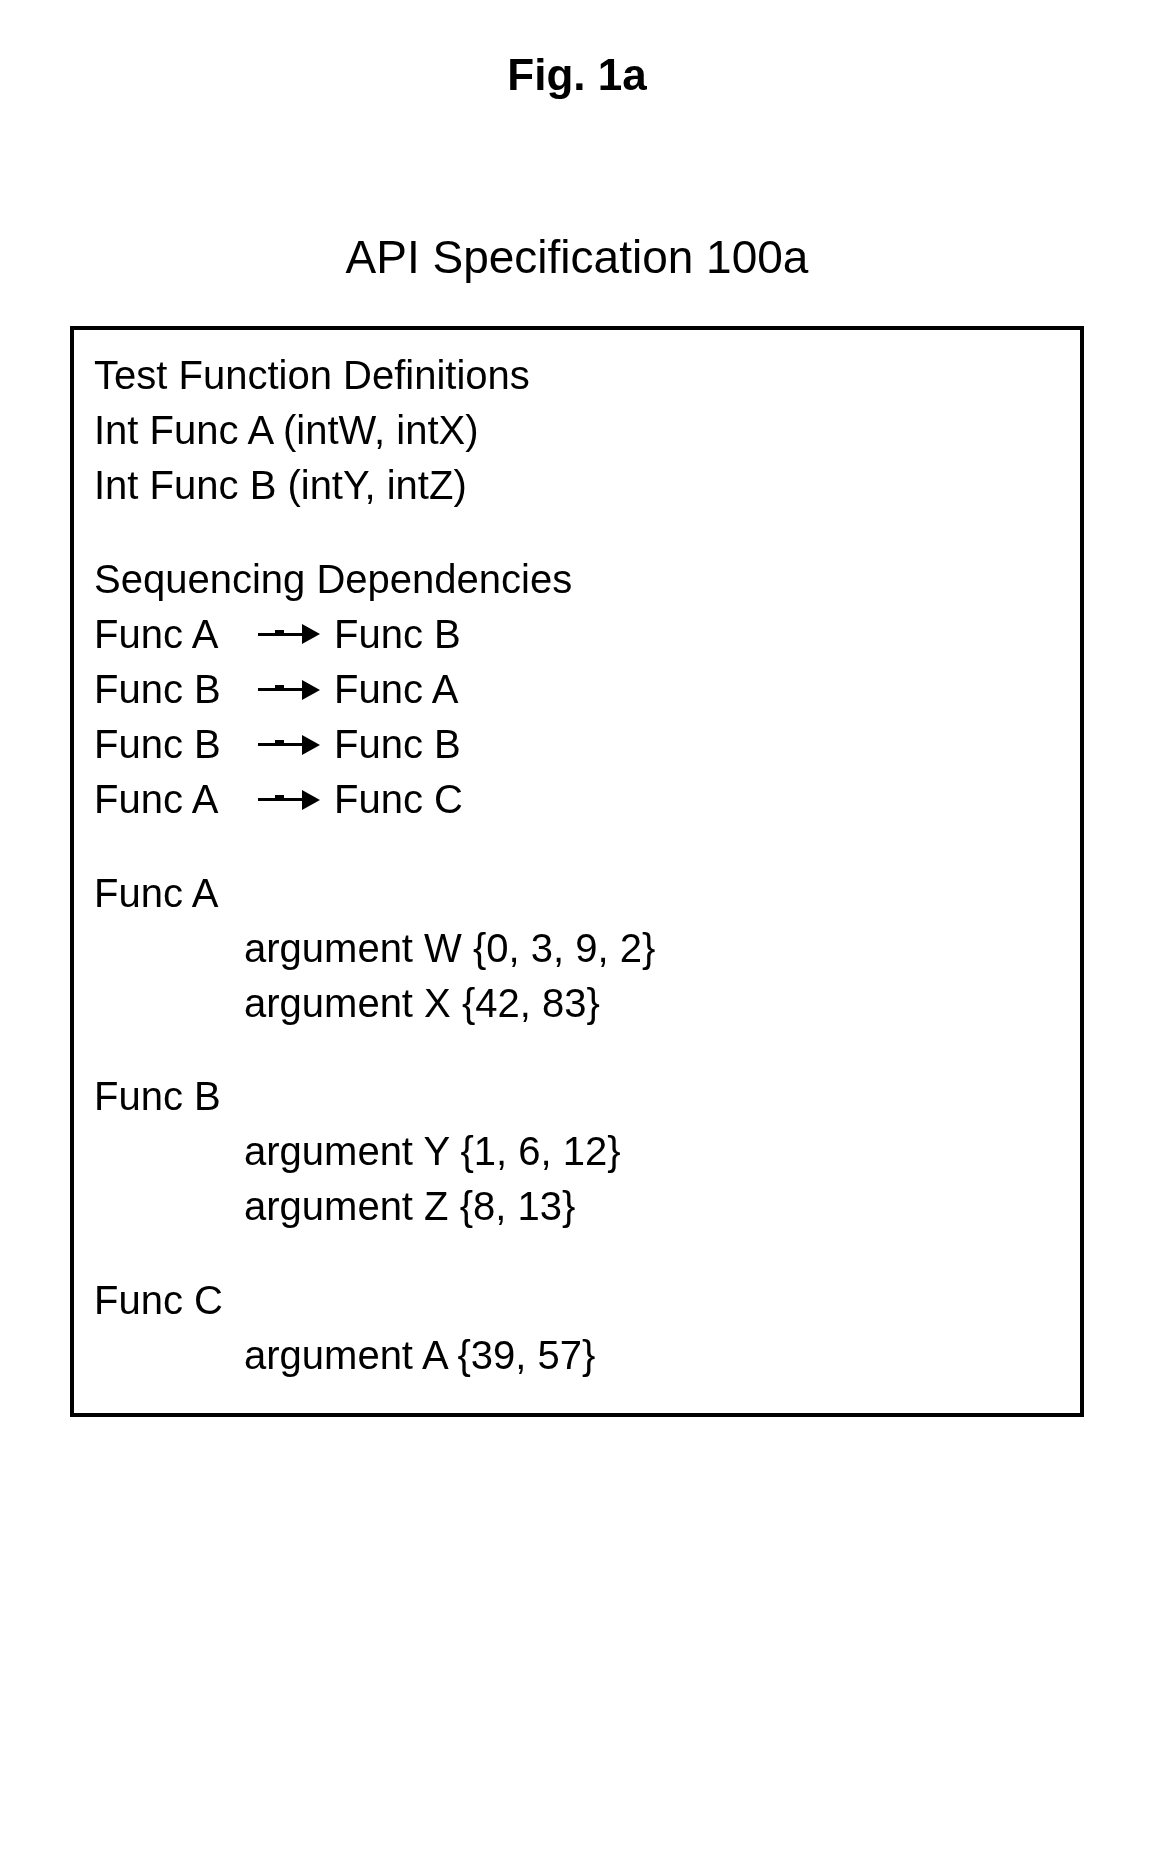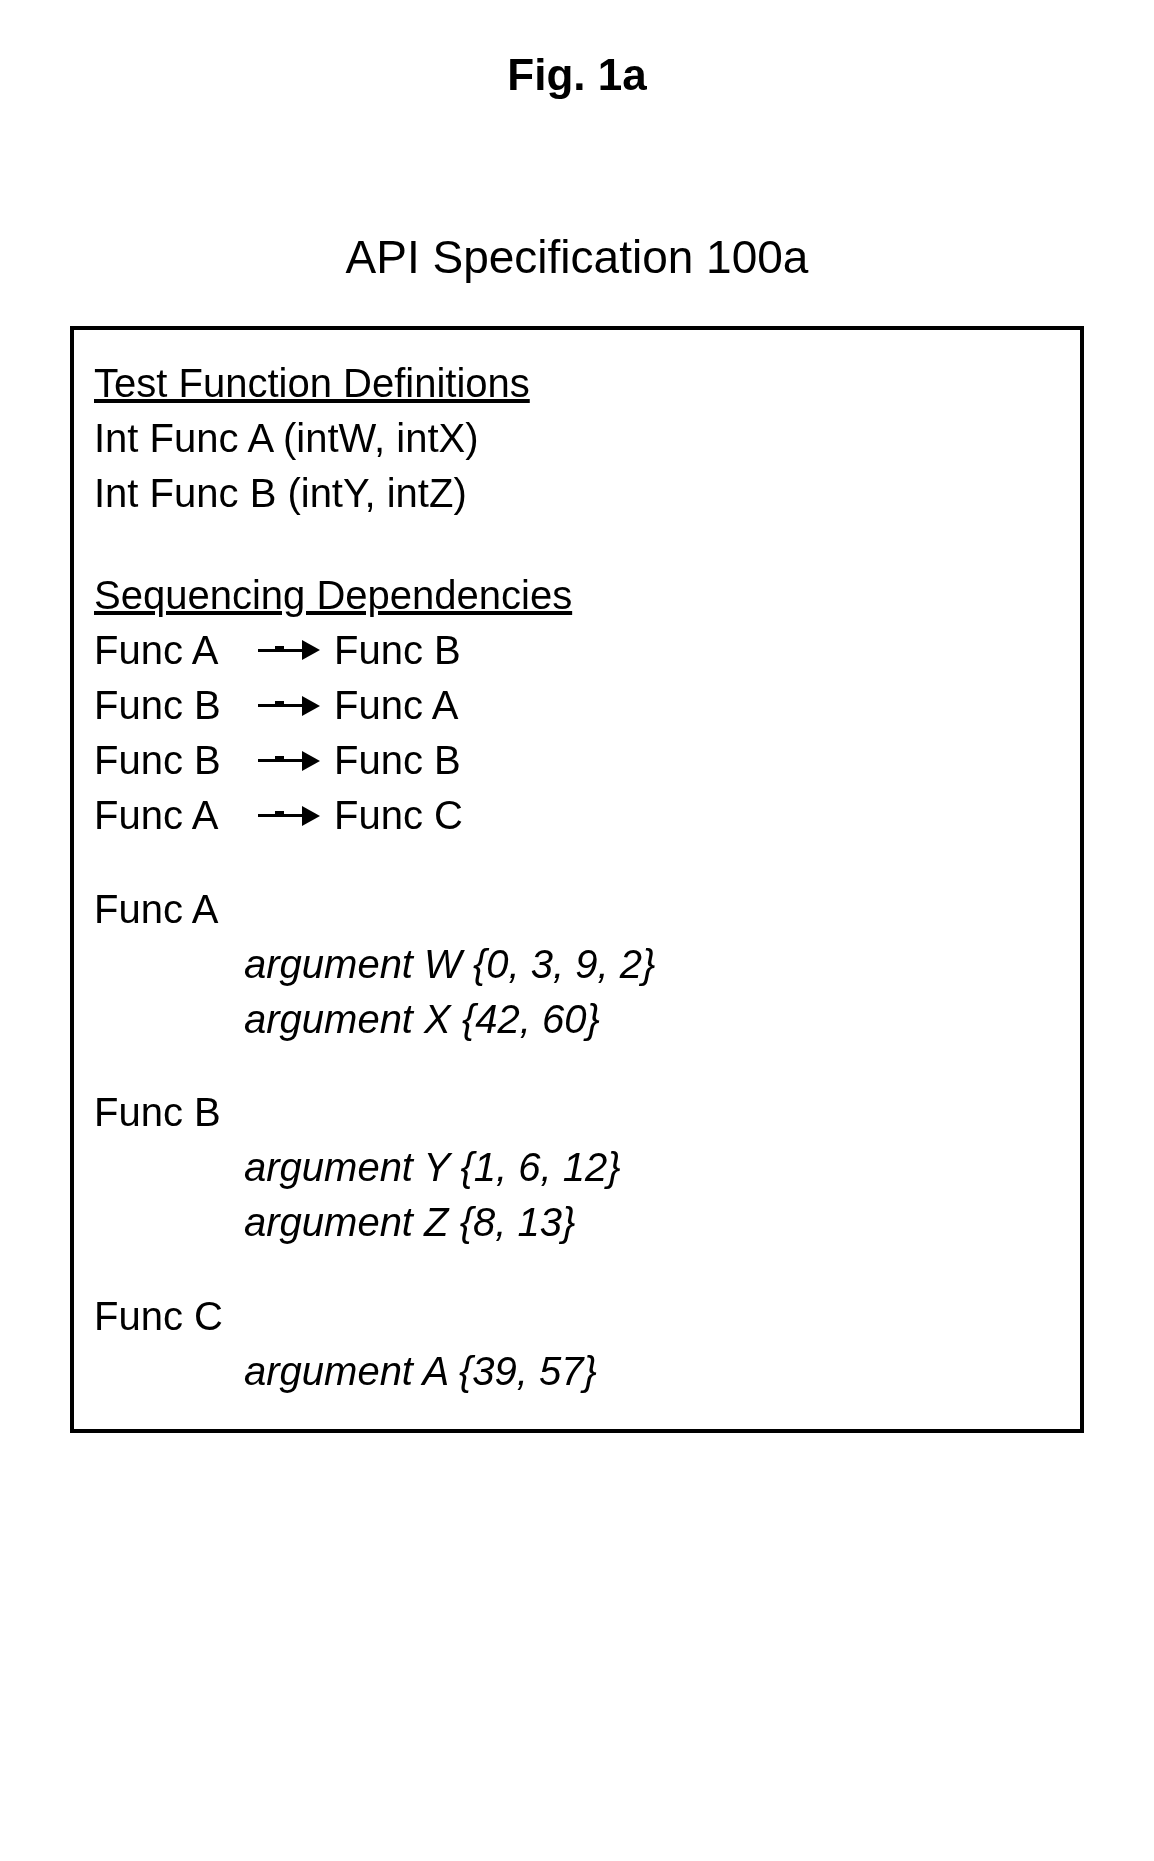--- a/index.html
+++ b/index.html
@@ -27,22 +27,20 @@
     font-size: 46px;
     margin-bottom: 42px;
   }
   .spec-box {
     border: 4px solid #000;
     padding: 18px 20px 30px 20px;
     font-size: 40px;
     line-height: 1.38;
   }
   .section-heading {
-    text-decoration: underline;
-    margin-top: 8px;
   }
   .dep-row {
     display: flex;
     align-items: center;
     gap: 14px;
   }
   .dep-from {
     min-width: 150px;
   }
   .dep-to {
@@ -69,21 +67,20 @@
   }
   .arrow-head {
     width: 0;
     height: 0;
     border-left: 18px solid #000;
     border-top: 10px solid transparent;
     border-bottom: 10px solid transparent;
   }
   .indent {
     padding-left: 150px;
-    font-style: italic;
   }
   .block-space {
     height: 38px;
   }
 </style>
 </head>
 <body>
 
 <div class="page">
 
@@ -132,21 +129,21 @@
           <span class="arrow-head"></span>
         </span>
       <span class="dep-to">Func C</span>
     </div>
 
     <div class="block-space"></div>
 
 
     <div>Func A</div>
     <div class="indent">argument W {0, 3, 9, 2}</div>
-    <div class="indent">argument X {42, 60}</div>
+    <div class="indent">argument X {42, 83}</div>
 
     <div class="block-space"></div>
 
     <div>Func B</div>
     <div class="indent">argument Y {1, 6, 12}</div>
     <div class="indent">argument Z {8, 13}</div>
 
     <div class="block-space"></div>
 
     <div>Func C</div>

